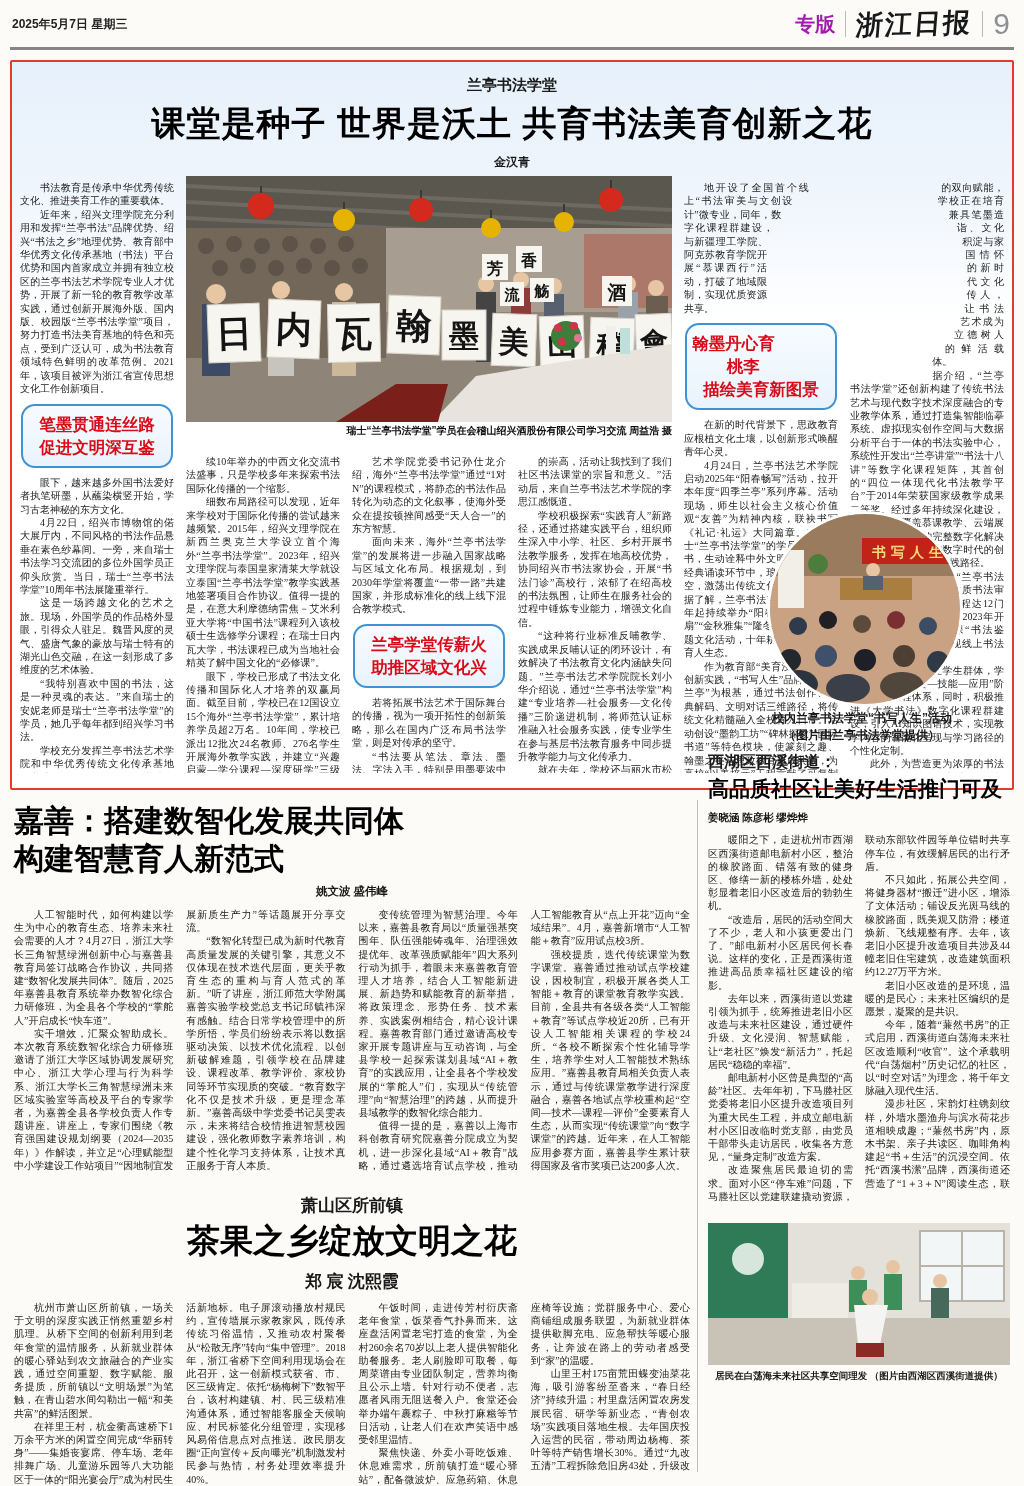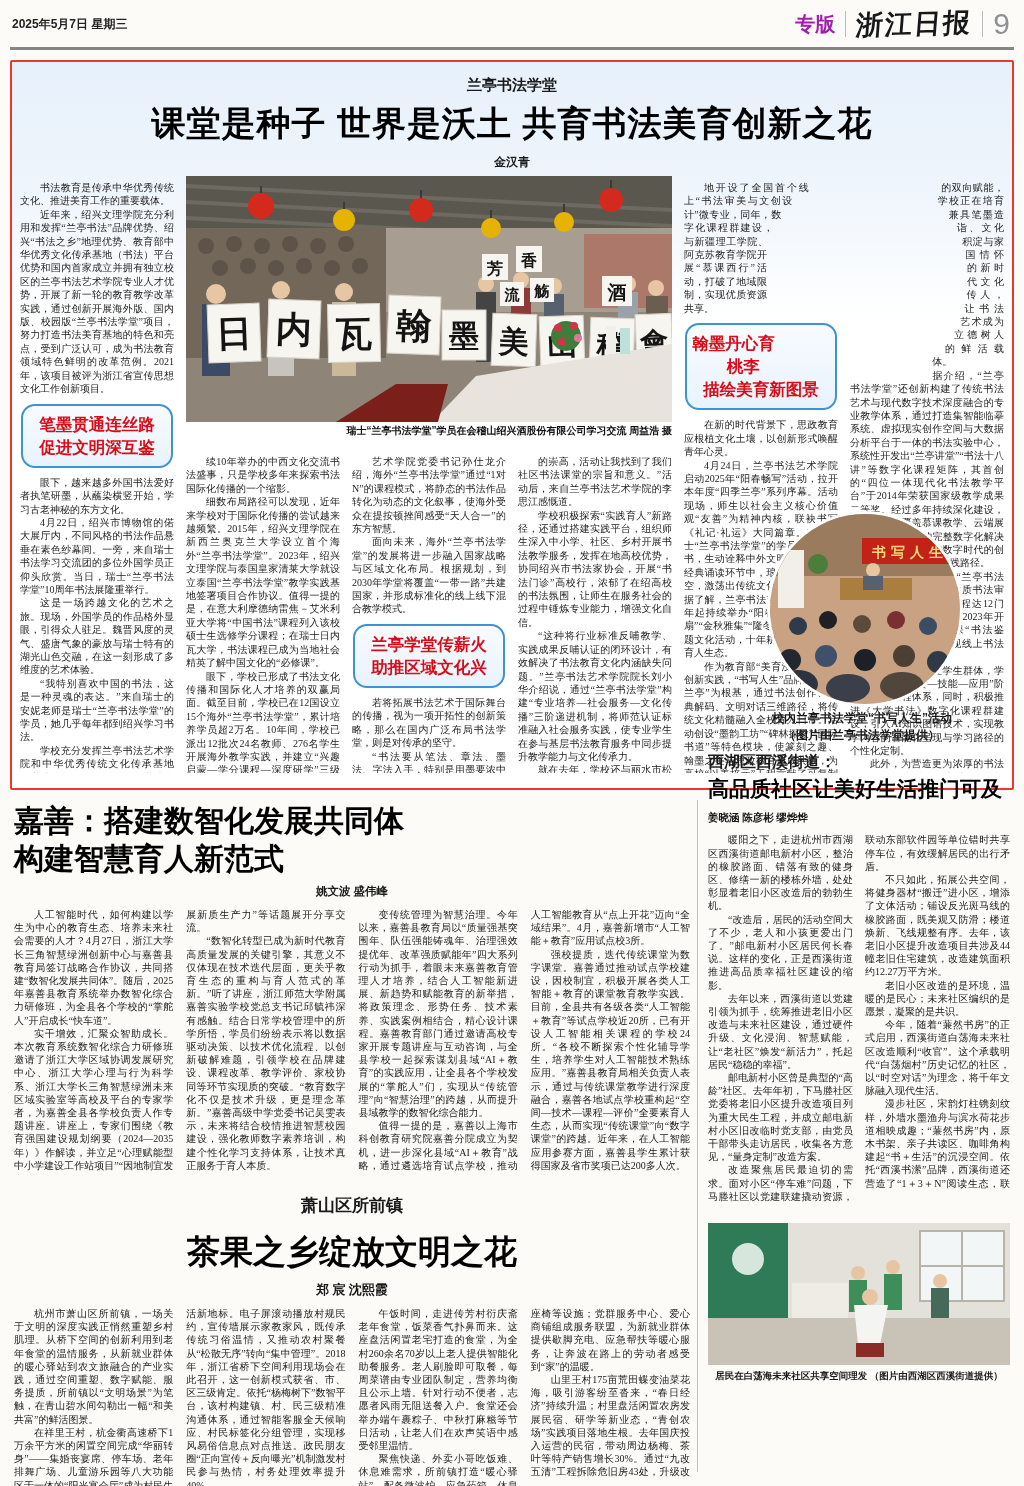--- a/index.html
+++ b/index.html
@@ -45,23 +45,23 @@
   
   .vrule{position:absolute;left:697px;top:800px;width:1px;height:672px;background:#bdbdbd;}
   .jiashan{position:absolute;left:14px;top:802px;width:676px;}
   .js-headline{text-align:left;font-size:30px;font-weight:900;line-height:1.25;
                font-family:"Liberation Sans",sans-serif;color:#000;}
   .js-byline{text-align:center;font-size:11.5px;font-weight:bold;margin:7px 0 9px 0;}
   .js-text{column-count:4;column-gap:13px;height:282px;overflow:hidden;
            font-size:10px;line-height:13.2px;text-align:justify;}
   .xiaoshan{position:absolute;left:14px;top:1194px;width:676px;}
   .xs-kicker{text-align:center;font-size:17px;font-weight:900;font-family:"Liberation Sans",sans-serif;}
-  .xs-headline{text-align:center;font-size:33px;font-weight:900;margin-top:13px;
+  .xs-headline{text-align:center;font-size:33px;font-weight:900;margin-top:2px;
                font-family:"Liberation Sans",sans-serif;color:#000;}
-  .xs-byline{text-align:center;font-size:13px;font-weight:bold;margin:6px 0 8px 0;}
+  .xs-byline{text-align:center;font-size:17px;font-weight:bold;margin:6px 0 8px 0;}
   .xs-text{column-count:4;column-gap:13px;height:186px;overflow:hidden;
            font-size:10px;line-height:13.2px;text-align:justify;}
   .xihu{position:absolute;left:708px;top:752px;width:302px;}
   .xh-kicker{font-size:16px;font-weight:900;font-family:"Liberation Sans",sans-serif;}
   .xh-headline{font-size:21px;font-weight:900;line-height:1.3;margin-top:2px;
                font-family:"Liberation Sans",sans-serif;color:#000;}
   .xh-byline{font-size:10.5px;font-weight:bold;margin:9px 0 8px 0;}
   .xh-text{column-count:2;column-gap:12px;height:382px;overflow:hidden;
            font-size:10px;line-height:13.2px;text-align:justify;}
   .xh-photo{width:302px;height:142px;margin-top:8px;overflow:hidden;}

